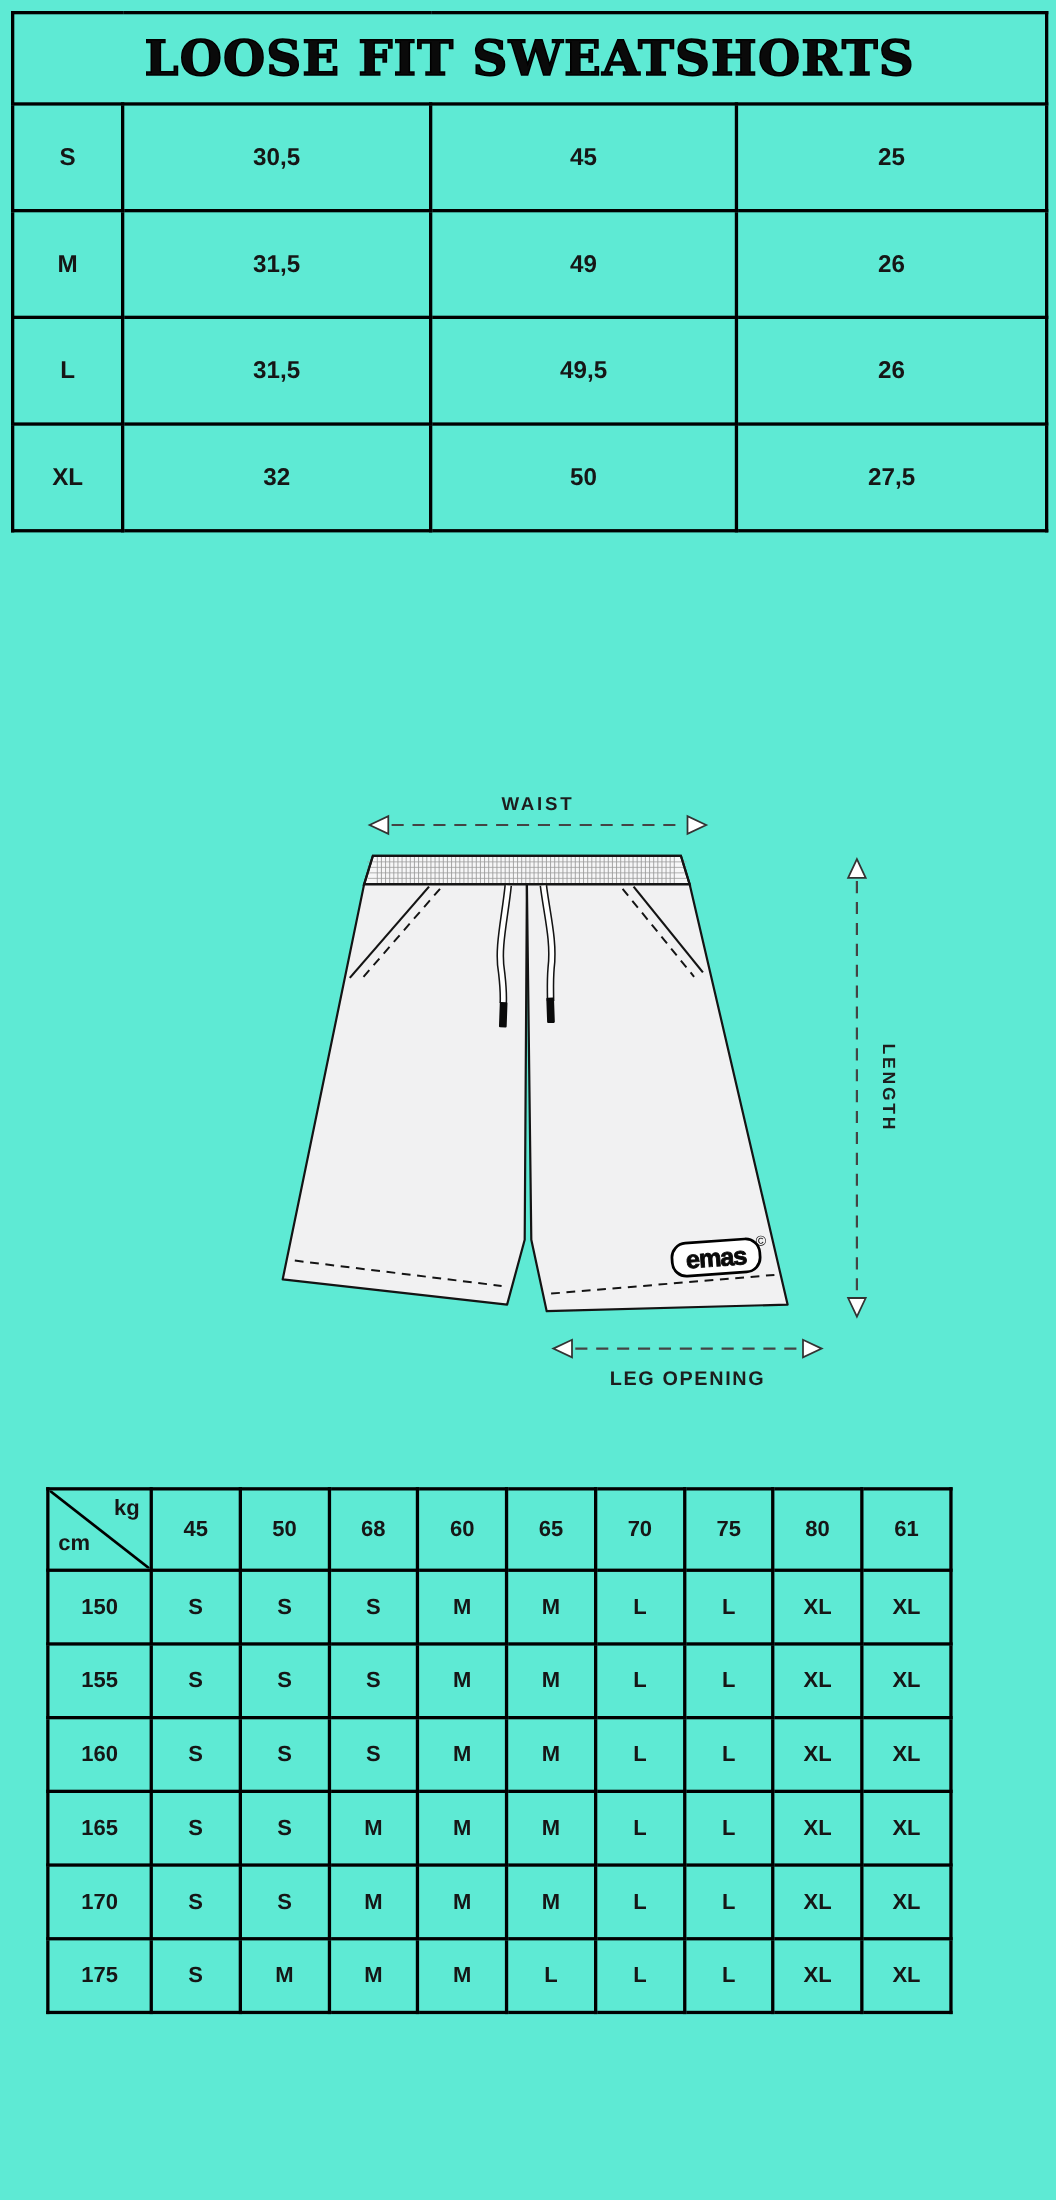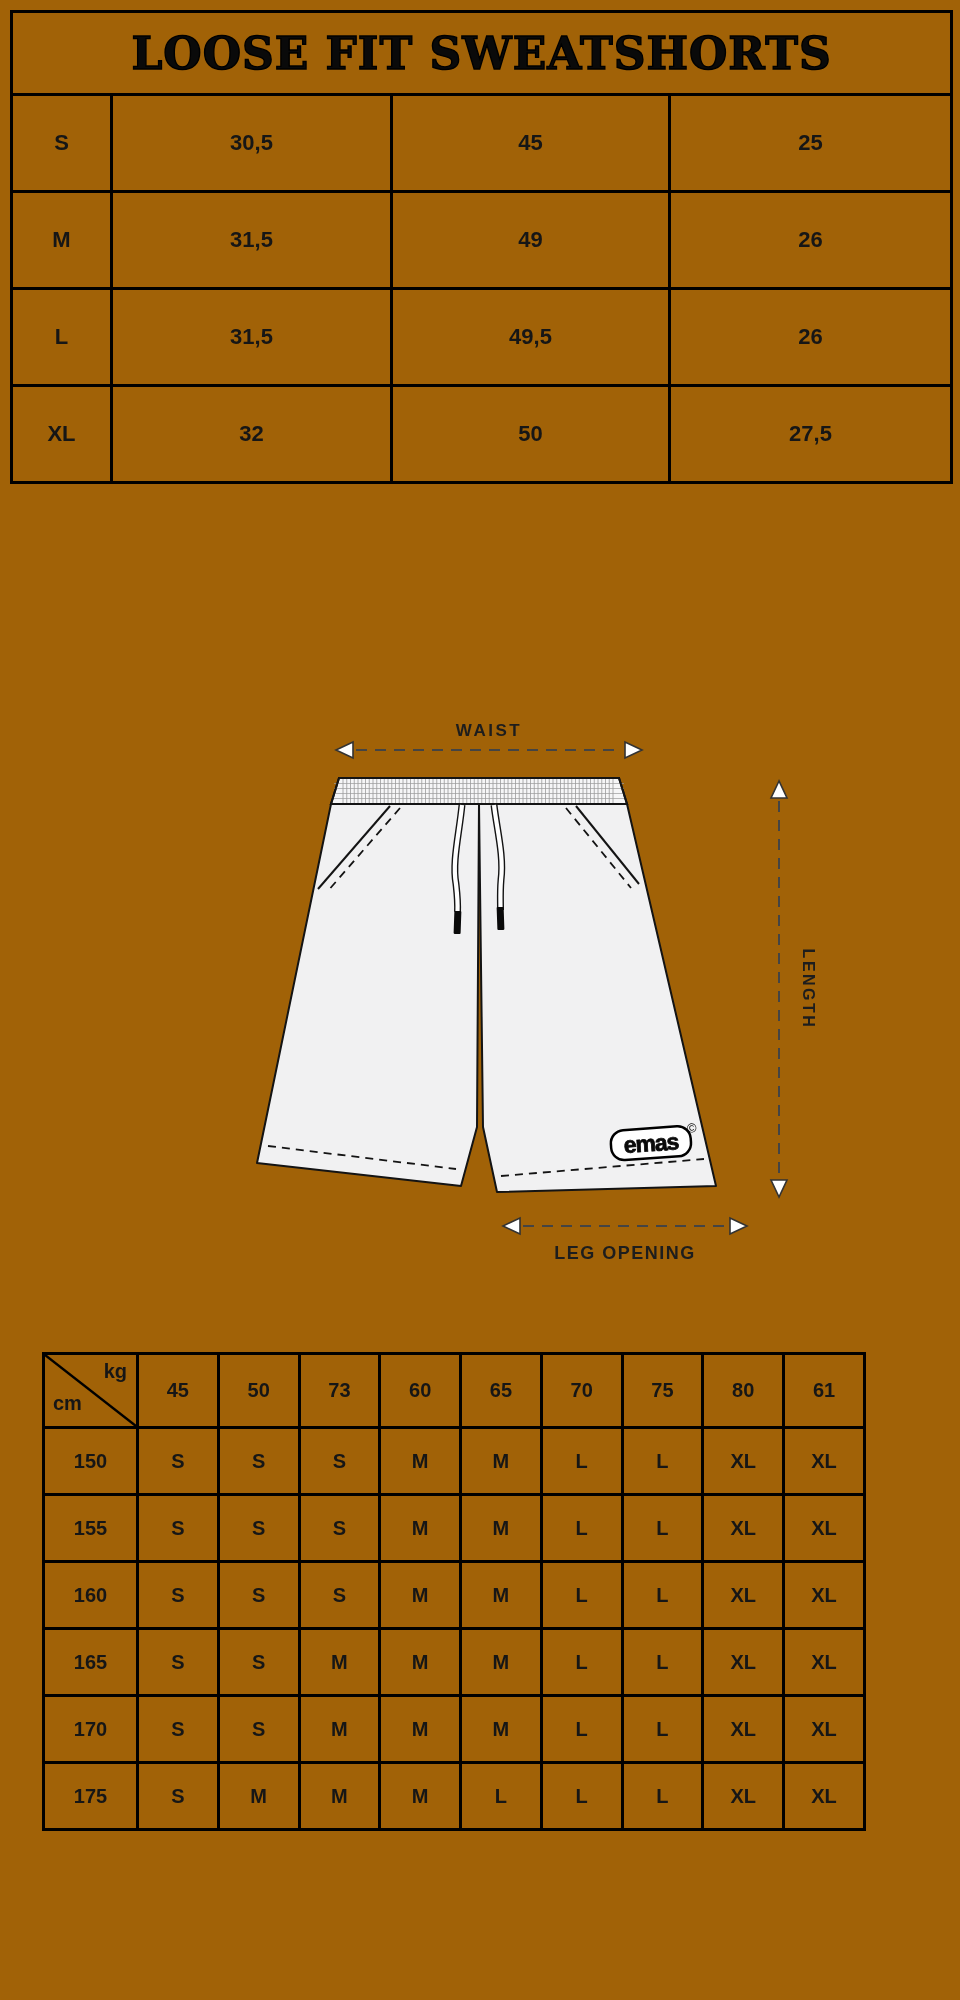--- a/index.html
+++ b/index.html
@@ -1,16 +1,16 @@
 <!DOCTYPE html>
 <html><head>
 <meta charset="utf-8">
 <style>
   html,body{margin:0;padding:0;background:#ffffff;}
-  #stage{position:relative;width:960px;height:2000px;background:#a16207;
+  #stage{position:relative;width:960px;height:2000px;background:#5eead4;
          font-family:"Liberation Sans",sans-serif;color:#1c1c1c;overflow:hidden;}
 
   
   .t1{position:absolute;left:10px;top:10px;width:940px;table-layout:fixed;border-collapse:collapse;}
   .t1 td,.t1 th{border:3px solid #000;text-align:center;vertical-align:middle;padding:0;}
   .t1 .title-cell{height:80px;font-family:"DejaVu Serif",serif;font-weight:bold;font-size:44px;
                   letter-spacing:1px;-webkit-text-stroke:1.4px #000;color:#0a0a0a;}
   .t1 th.hdr{height:90px;font-size:20px;font-weight:bold;letter-spacing:.5px;color:#161616;}
   .t1 td.val{height:94px;font-size:22px;font-weight:bold;color:#161616;}
 
@@ -217,21 +217,21 @@
         <th class="corner">
           <svg viewBox="0 0 94 71" preserveAspectRatio="none">
             <line x1="0" y1="0" x2="94" y2="71" stroke="#000" stroke-width="2.5"></line>
           </svg>
           <span class="kg">kg</span>
           <span class="cm">cm</span>
         </th>
 
       <th>45</th>
           <th>50</th>
-          <th>73</th>
+          <th>68</th>
           <th>60</th>
           <th>65</th>
           <th>70</th>
           <th>75</th>
           <th>80</th>
           <th>61</th>
         </tr>
     </thead>
     <tbody>
 

